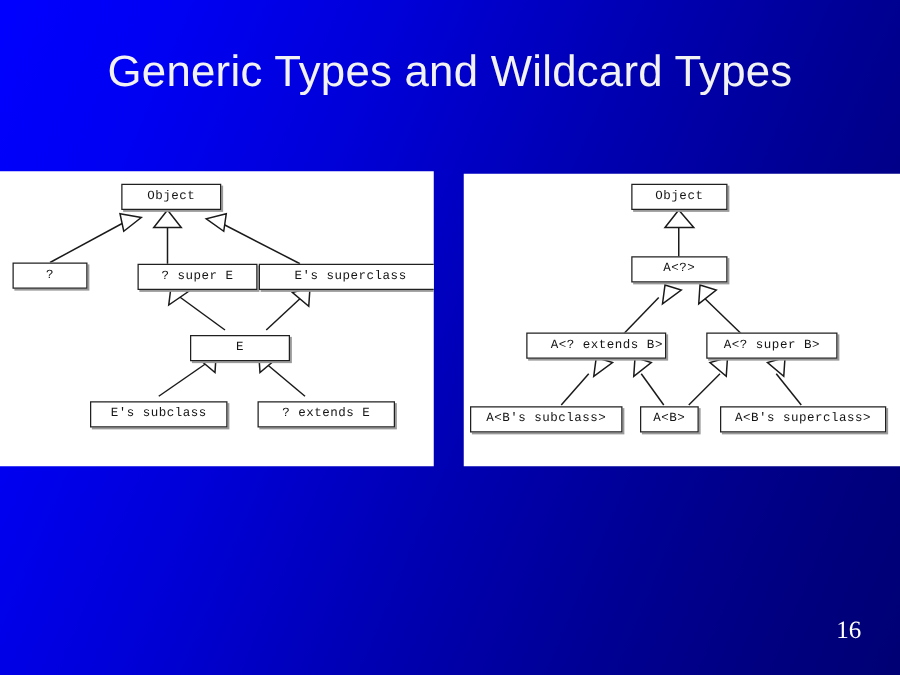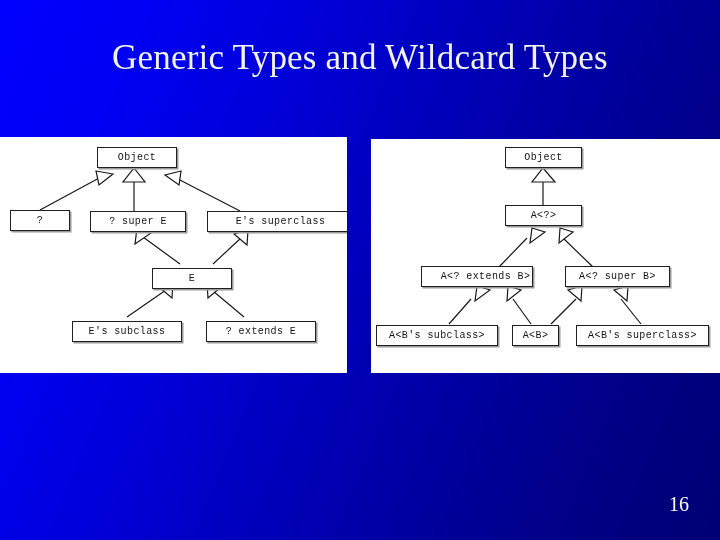--- a/index.html
+++ b/index.html
@@ -30,21 +30,21 @@
   }
 
   
   #title {
     position: absolute;
     left: 0;
     top: 36px;
     width: 720px;
     text-align: center;
     color: #f2f2f2;
-    font-family: Liberation Serif, serif;
+    font-family: Liberation Sans, sans-serif;
     font-size: 35px;
     line-height: 44px;
     letter-spacing: 0.2px;
     white-space: nowrap;
   }
 
   
   .panel {
     position: absolute;
     background: #ffffff;
@@ -132,21 +132,21 @@
           <polygon points="248,93 234,97 247,108"></polygon>
           <polygon points="173,145 159,150 172,161"></polygon>
           <polygon points="207,146 221,150 208,161"></polygon>
         </g>
       </svg>
 
       <div class="node" style="left:97px; top:10px; width:80px;">Object</div>
 
       <div class="node" style="left:10px; top:73px; width:60px;">?</div>
 
-      <div class="node" style="left:90px; top:74px; width:96px;">? super E</div>
+      <div class="node" style="left:110px; top:74px; width:96px;">? super E</div>
 
       <div class="node" style="left:207px; top:74px; width:147px;">E's superclass</div>
 
       <div class="node" style="left:152px; top:131px; width:80px;">E</div>
 
       <div class="node" style="left:206px; top:184px; width:110px;">? extends E</div>
 
       <div class="node" style="left:72px; top:184px; width:110px;">E's subclass</div>
 
     </div>

